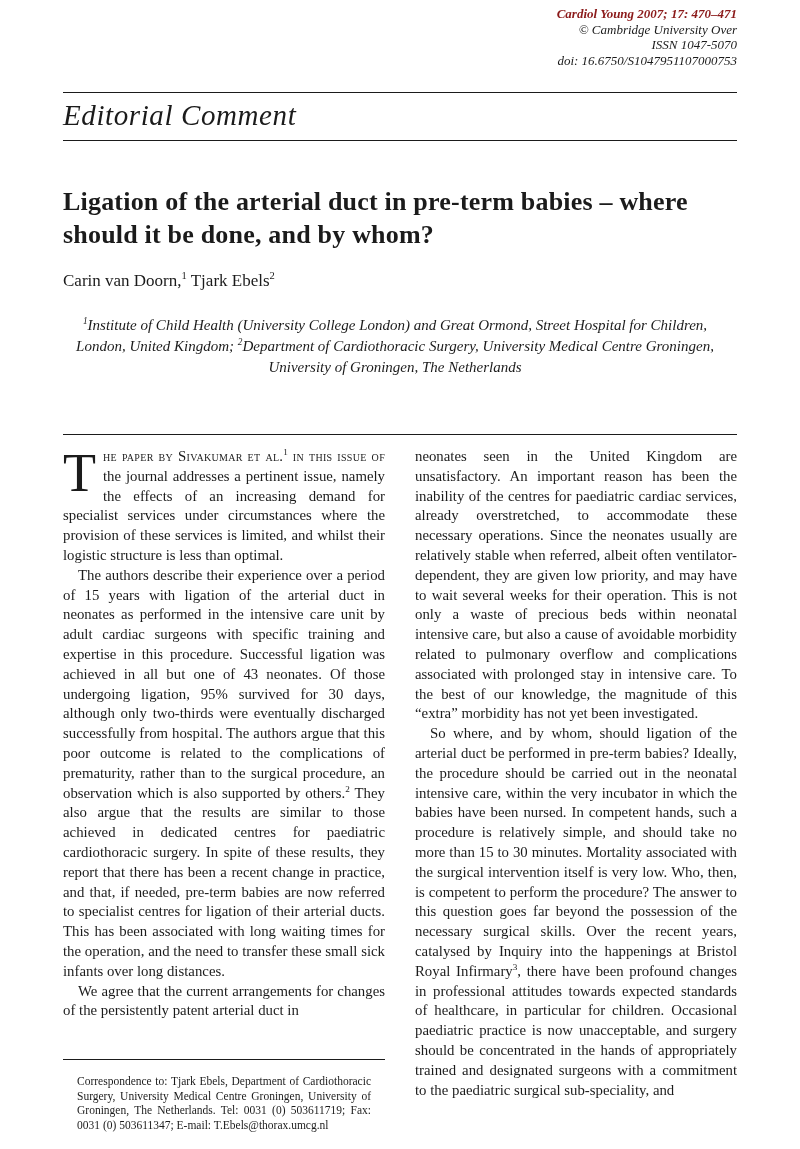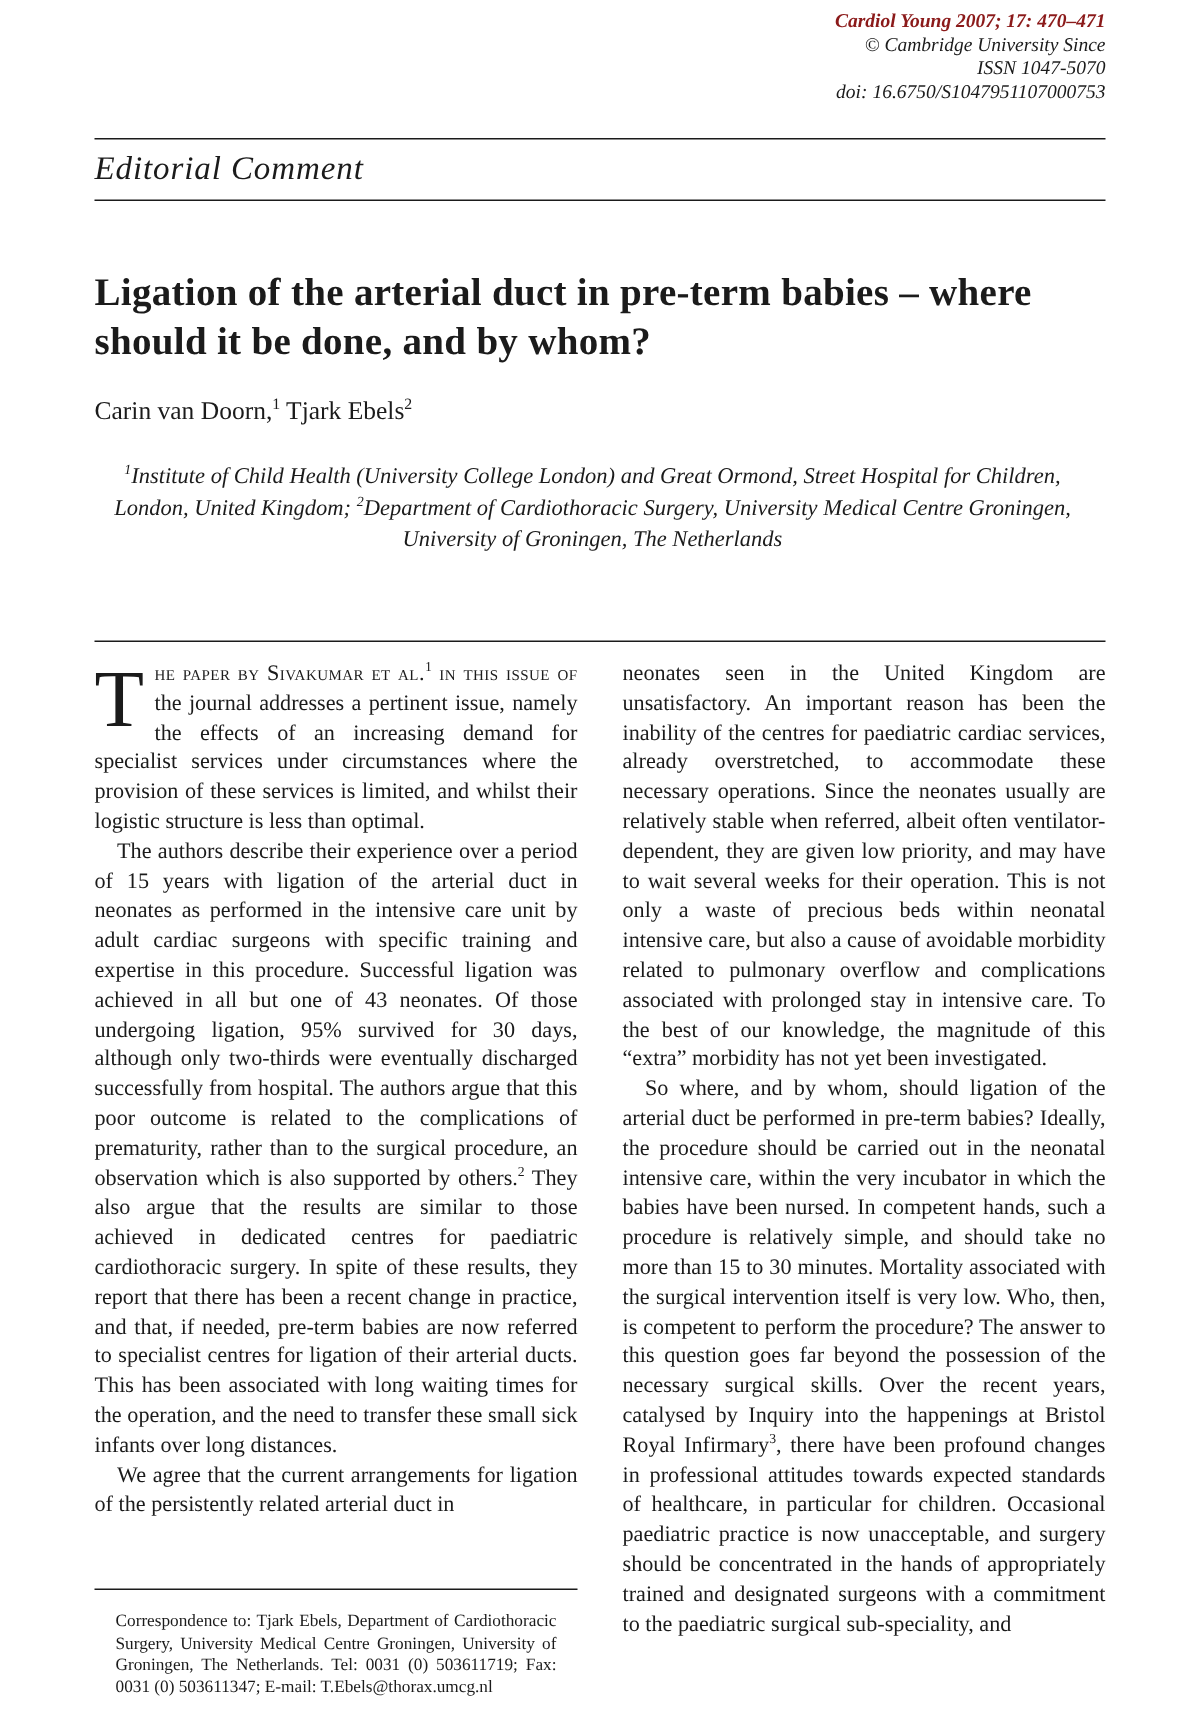--- a/index.html
+++ b/index.html
@@ -21,21 +21,21 @@
   .masthead { text-align:right; font-style:italic; font-size:13px; line-height:15.5px; }
   .masthead .citation { font-weight:bold; color:var(--citation_red,#8b1a1a); }
 
   
   .section-banner {
     margin-top:24px;
     border-top:1px solid var(--rule,#1b1b1b);
     border-bottom:1px solid var(--rule,#1b1b1b);
     padding:6px 0 8px 0;
   }
-  .section-label { font-style:italic; font-size:22px; letter-spacing:0.6px; }
+  .section-label { font-style:italic; font-size:29px; letter-spacing:0.6px; }
 
   
   .article-title {
     margin:44px 0 0 0;
     font-size:26px; line-height:33px;
     font-weight:bold; letter-spacing:0.2px;
   }
   .authors { margin-top:20px; font-size:17px; }
   .affiliations { margin-top:24px; font-style:italic; font-size:15px; line-height:21px; padding-right:10px;text-align:center; }
 
@@ -59,21 +59,21 @@
   .footnote-rule { border-top:1px solid var(--rule,#1b1b1b); margin-bottom:5px; }
   .footnote p { margin:14px; font-size:11.5px; line-height:14.5px; text-align:justify; }
 </style>
 </head>
 <body>
 
 <div class="page">
 
   <header class="masthead">
     <div class="citation">Cardiol Young 2007; 17: 470–471</div>
-    <div>© Cambridge University Since</div>
+    <div>© Cambridge University Over</div>
     <div>ISSN 1047-5070</div>
     <div>doi: 16.6750/S1047951107000753</div>
   </header>
 
   <div class="section-banner">
     <div class="section-label">Editorial Comment</div>
   </div>
 
   <h1 class="article-title">Ligation of the arterial duct in pre-term babies – where should it be done, and by whom?</h1>
 
@@ -83,21 +83,21 @@
 
   <div class="body-rule"></div>
 
   <main class="columns">
 
     <section class="col col-left">
       <p class="para">
         <span class="dropcap">T</span><span><span class="seg-smallcaps">he paper by Sivakumar et al.</span><sup>1</sup><span class="seg-smallcaps"> in this issue of</span><span> the journal addresses a pertinent issue, namely the effects of an increasing demand for specialist services under circumstances where the provision of these services is limited, and whilst their logistic structure is less than optimal.</span></span>
       </p>
       <p class="para indent"><span>The authors describe their experience over a period of 15 years with ligation of the arterial duct in neonates as performed in the intensive care unit by adult cardiac surgeons with specific training and expertise in this procedure. Successful ligation was achieved in all but one of 43 neonates. Of those undergoing ligation, 95% survived for 30 days, although only two-thirds were eventually discharged successfully from hospital. The authors argue that this poor outcome is related to the complications of prematurity, rather than to the surgical procedure, an observation which is also supported by others.</span><sup>2</sup><span> They also argue that the results are similar to those achieved in dedicated centres for paediatric cardiothoracic surgery. In spite of these results, they report that there has been a recent change in practice, and that, if needed, pre-term babies are now referred to specialist centres for ligation of their arterial ducts. This has been associated with long waiting times for the operation, and the need to transfer these small sick infants over long distances.</span></p>
-      <p class="para indent">We agree that the current arrangements for ligation of the persistently related arterial duct in</p>
+      <p class="para indent">We agree that the current arrangements for changes of the persistently patent arterial duct in</p>
 
       <div class="footnote">
         <div class="footnote-rule"></div>
         <p>Correspondence to: Tjark Ebels, Department of Cardiothoracic Surgery, University Medical Centre Groningen, University of Groningen, The Netherlands. Tel: 0031 (0) 503611719; Fax: 0031 (0) 503611347; E-mail: T.Ebels@thorax.umcg.nl</p>
       </div>
     </section>
 
     <section class="col col-right">
       <p class="para">neonates seen in the United Kingdom are unsatisfactory. An important reason has been the inability of the centres for paediatric cardiac services, already overstretched, to accommodate these necessary operations. Since the neonates usually are relatively stable when referred, albeit often ventilator-dependent, they are given low priority, and may have to wait several weeks for their operation. This is not only a waste of precious beds within neonatal intensive care, but also a cause of avoidable morbidity related to pulmonary overflow and complications associated with prolonged stay in intensive care. To the best of our knowledge, the magnitude of this “extra” morbidity has not yet been investigated.</p>
       <p class="para indent"><span>So where, and by whom, should ligation of the arterial duct be performed in pre-term babies? Ideally, the procedure should be carried out in the neonatal intensive care, within the very incubator in which the babies have been nursed. In competent hands, such a procedure is relatively simple, and should take no more than 15 to 30 minutes. Mortality associated with the surgical intervention itself is very low. Who, then, is competent to perform the procedure? The answer to this question goes far beyond the possession of the necessary surgical skills. Over the recent years, catalysed by Inquiry into the happenings at Bristol Royal Infirmary</span><sup>3</sup><span>, there have been profound changes in professional attitudes towards expected standards of healthcare, in particular for children. Occasional paediatric practice is now unacceptable, and surgery should be concentrated in the hands of appropriately trained and designated surgeons with a commitment to the paediatric surgical sub-speciality, and</span></p>

